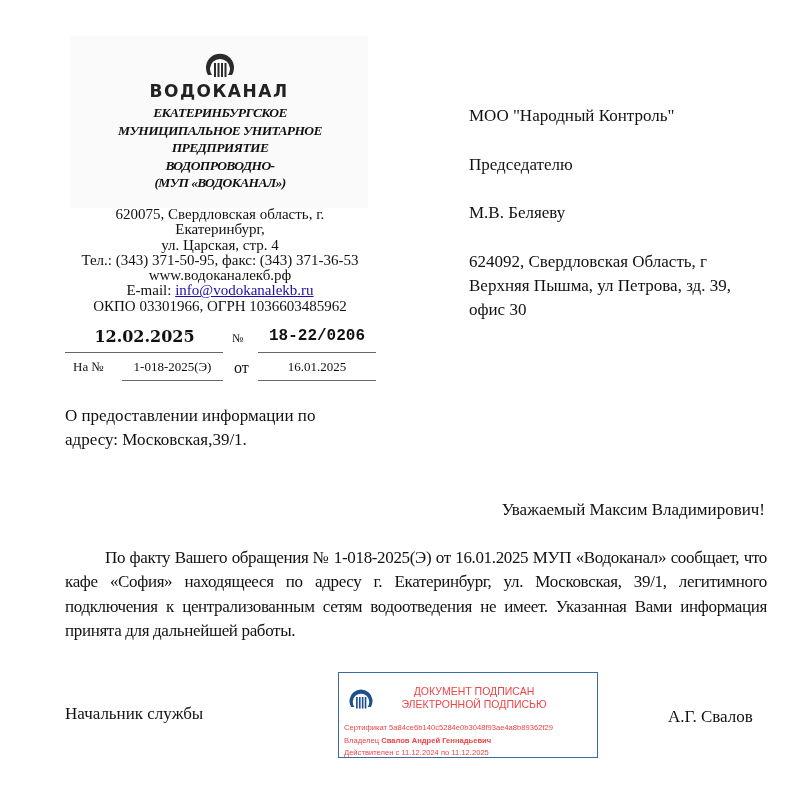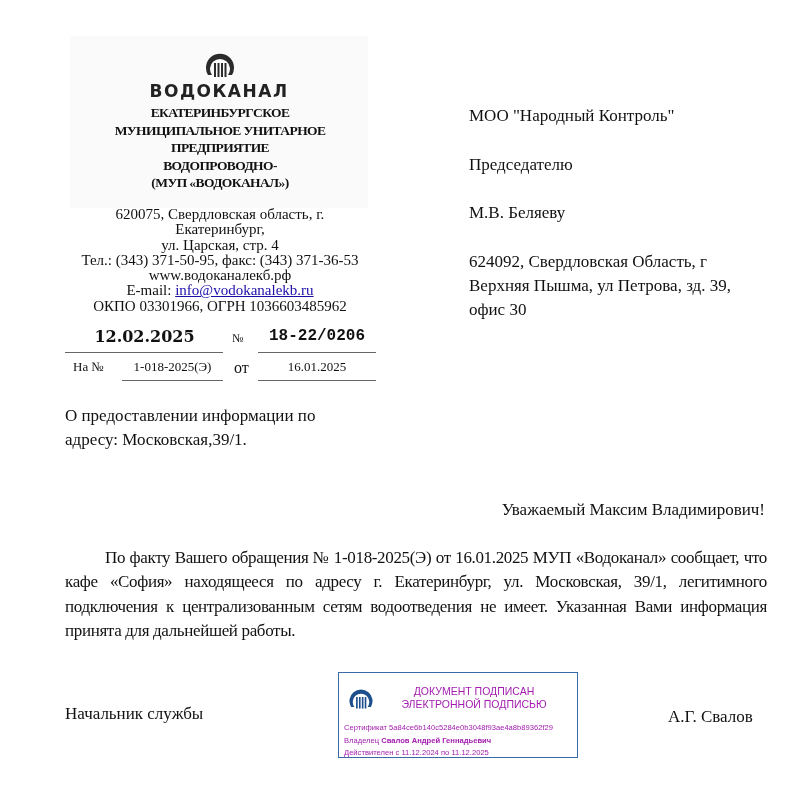--- a/index.html
+++ b/index.html
@@ -3,21 +3,21 @@
   <meta charset="utf-8">
   <style>
     html, body { margin: 0; padding: 0; background: #ffffff; }
     body { width: 798px; height: 785px; position: relative; overflow: hidden; font-family: "Liberation Serif", serif; color: #111; }
     .abs { position: absolute; }
 
     
     .lh-block { left: 70px; top: 36px; width: 298px; height: 172px; background: #fafafa; }
     .logo { left: 203px; top: 45px; width: 34px; height: 36px; }
     .brand { left: 70px; top: 81px; width: 298px; text-align: center; font-family: "DejaVu Sans", sans-serif; font-weight: bold; font-size: 17px; letter-spacing: 1.5px; color: #222; }
-    .org { left: 80px; top: 104px; width: 280px; text-align: center; font-family: "Liberation Serif", serif; font-weight: bold; font-size: 13.5px; line-height: 17.6px; letter-spacing: -0.6px; color: #111; }
+    .org { left: 80px; top: 104px; width: 280px; text-align: center; font-family: "Liberation Serif", serif; font-weight: bold; font-size: 13.5px; line-height: 17.6px; letter-spacing: -0.6px; color: #111; font-style: italic; }
     .contacts { left: 70px; top: 207px; width: 300px; text-align: center; font-size: 15px; line-height: 15.3px; color: #111; }
     .contacts a { color: #1a0dab; text-decoration: underline; }
 
     
     .reg-date { left: 66px; top: 327px; width: 157px; text-align: center; font-family: "DejaVu Serif", serif; font-weight: bold; font-size: 16px; }
     .reg-no-sign { left: 232px; top: 331px; font-size: 12px; }
     .reg-num { left: 258px; top: 327px; width: 118px; text-align: center; font-family: Liberation Mono, monospace; font-weight: bold; font-size: 16px; }
     .line { height: 0; border-top: 1px solid #666; }
     .l1 { left: 65px; top: 352px; width: 158px; }
     .l2 { left: 258px; top: 352px; width: 118px; }
@@ -37,21 +37,21 @@
     .subject { left: 65px; top: 404px; width: 300px; font-size: 17px; line-height: 24px; }
 
     
     .greeting { left: 65px; top: 500px; width: 700px; text-align: right; font-size: 17px; }
     .body-text { left: 65px; top: 546px; width: 702px; font-size: 17px; line-height: 24.3px; text-align: justify; text-indent: 40px; letter-spacing: -0.35px; }
 
     
     .sig-role { left: 65px; top: 704px; font-size: 17px; }
     .sig-name { left: 668px; top: 707px; font-size: 17px; }
 
-    .stamp { left: 338px; top: 672px; width: 240px; height: 86px; border: 1.5px solid #3a6aa5; box-sizing: border-box; background: #fff; font-family: "Liberation Sans", sans-serif; color: #a21caf; }
+    .stamp { left: 338px; top: 672px; width: 260px; height: 86px; border: 1.5px solid #3a6aa5; box-sizing: border-box; background: #fff; font-family: "Liberation Sans", sans-serif; color: #ef4444; }
     .stamp-logo { position: absolute; left: 8px; top: 9px; width: 28px; height: 30px; }
     .stamp-title { position: absolute; left: 45px; top: 12px; width: 180px; text-align: center; font-size: 10.5px; line-height: 12.5px; }
     .stamp-lines { position: absolute; left: 5px; top: 49px; font-size: 7.6px; line-height: 12.5px; white-space: nowrap; }
     .stamp-lines b { font-weight: bold; }
   </style>
 </head>
 <body>
 
 <div class="abs lh-block"></div>
 <svg class="abs logo" viewBox="0 0 34 36">

